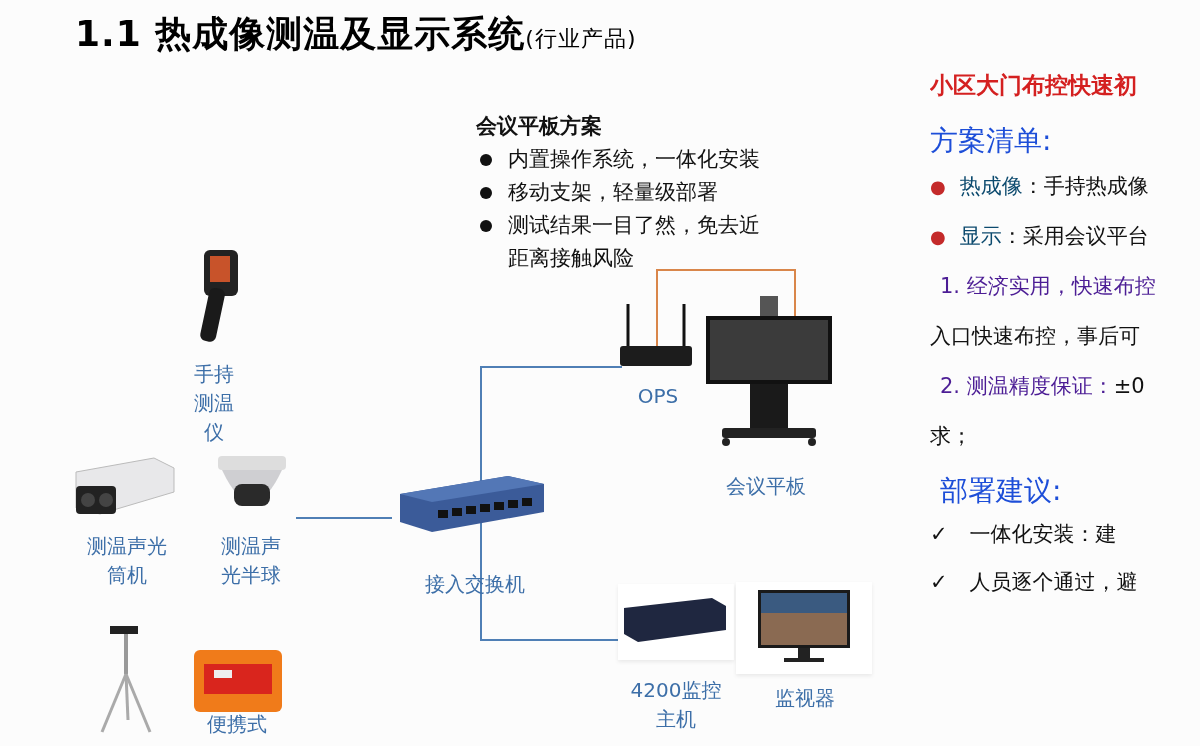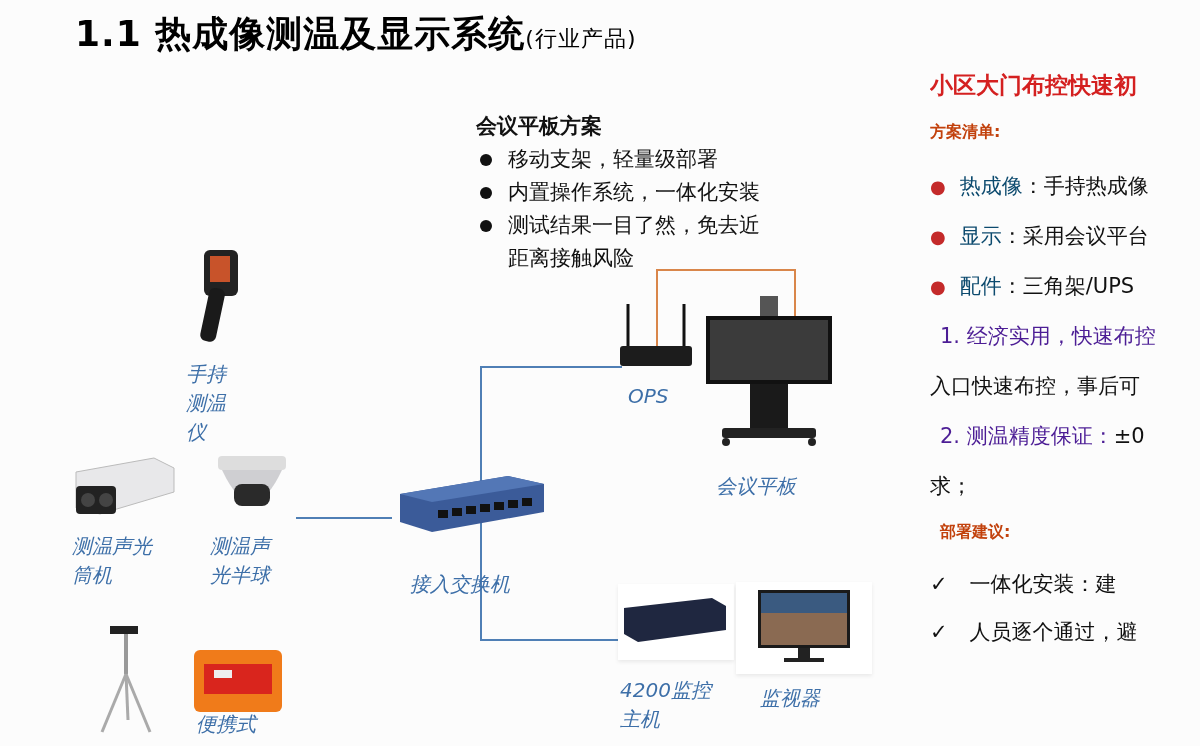--- a/index.html
+++ b/index.html
@@ -5,44 +5,44 @@
   html,body{margin:0;padding:0;}
   body{width:1200px;height:746px;background:#fcfcfc;position:relative;overflow:hidden;font-family:"DejaVu Sans","Liberation Sans",sans-serif;color:#111;}
   .abs{position:absolute;}
   .title{left:75px;top:10px;font-size:36px;font-weight:bold;letter-spacing:1px;color:#000;white-space:nowrap;}
   .title small{font-size:22px;font-weight:normal;}
   .plan{left:428px;top:110px;font-size:21px;line-height:33px;color:#111;margin-left:48px;}
   .plan .h{font-weight:bold;font-size:21px;}
   .plan ul{list-style:none;margin:0;padding:0;}
   .plan li{position:relative;padding-left:32px;}
   .plan li::before{content:"";position:absolute;left:4px;top:11px;width:12px;height:12px;border-radius:50%;background:#111;}
-  .lbl{color:#3d6fa8;font-size:20px;text-align:left;line-height:29px;font-style:italic;}
+  .lbl{color:#3d6fa8;font-size:20px;text-align:center;line-height:29px;}
   .line{background:#4f7fb5;position:absolute;}
   .oline{position:absolute;border:2px solid #d9864a;border-bottom:none;}
   .right{left:930px;top:70px;width:270px;overflow:hidden;white-space:nowrap;}
   .rt{font-size:23px;font-weight:bold;color:#d42020;}
-  .rh{font-size:16px;font-weight:bold;color:#c2410c;}
+  .rh{font-size:28px;font-weight:normal;color:#1d4ed8;}
   .rb{font-size:21px;color:#111;}
   .red{color:#0c4a6e;}
   .org{color:#4c1d95;font-weight:normal;}
   .dot{color:#c42a2a;margin-right:14px;font-size:18px;}
   .chk{margin-right:22px;}
   
   .dev{position:absolute;}
 </style>
 </head>
 <body>
 
 <div class="abs title"><span>1.1 热成像测温及显示系统</span><small>(行业产品)</small></div>
 
 <div class="abs plan">
   <div class="h">会议平板方案</div>
   <ul>
+    <li>内置操作系统，一体化安装</li>
     <li>移动支架，轻量级部署</li>
-    <li>内置操作系统，一体化安装</li>
     <li>测试结果一目了然，免去近</li>
   </ul>
   <div style="padding-left:32px">距离接触风险</div>
 </div>
 
 <div class="line" style="left:296px;top:517px;width:96px;height:2px"></div>
 <div class="line" style="left:480px;top:366px;width:2px;height:274px"></div>
 <div class="line" style="left:480px;top:366px;width:142px;height:2px"></div>
 <div class="line" style="left:480px;top:639px;width:140px;height:2px"></div>
 <div class="oline" style="left:656px;top:269px;width:136px;height:90px"></div>
@@ -162,21 +162,20 @@
       <rect x="48" y="76" width="40" height="4" fill="#222"></rect>
     </svg>
 </div>
 <div class="abs lbl" style="left:760px;top:684px;width:90px">监视器</div>
 
 <div class="abs right">
   <div class="rt" style="height:48px">小区大门布控快速初</div>
   <div class="rh" style="height:50px;margin-top:4px">方案清单:</div>
   <div class="rb" style="height:50px"><span class="dot">●</span><span class="red">热成像</span><span>：手持热成像</span></div>
   <div class="rb" style="height:50px"><span class="dot">●</span><span class="red">显示</span><span>：采用会议平台</span></div>
-  <div class="rb" style="height:50px"><span class="dot">●</span><span class="red">配件</span><span>：三角架/UPS</span></div>
   <div class="rb org" style="height:50px;padding-left:10px">1. 经济实用，快速布控</div>
   <div class="rb" style="height:50px">入口快速布控，事后可</div>
   <div class="rb" style="height:50px;padding-left:10px"><span class="org">2. 测温精度保证：</span><span>±0</span></div>
   <div class="rb" style="height:50px">求；</div>
   <div class="rh" style="height:48px;padding-left:10px">部署建议:</div>
   <div class="rb" style="height:48px"><span class="chk">✓</span><span>一体化安装：建</span></div>
   <div class="rb" style="height:48px"><span class="chk">✓</span><span>人员逐个通过，避</span></div>
 </div>
 
 </body></html>

